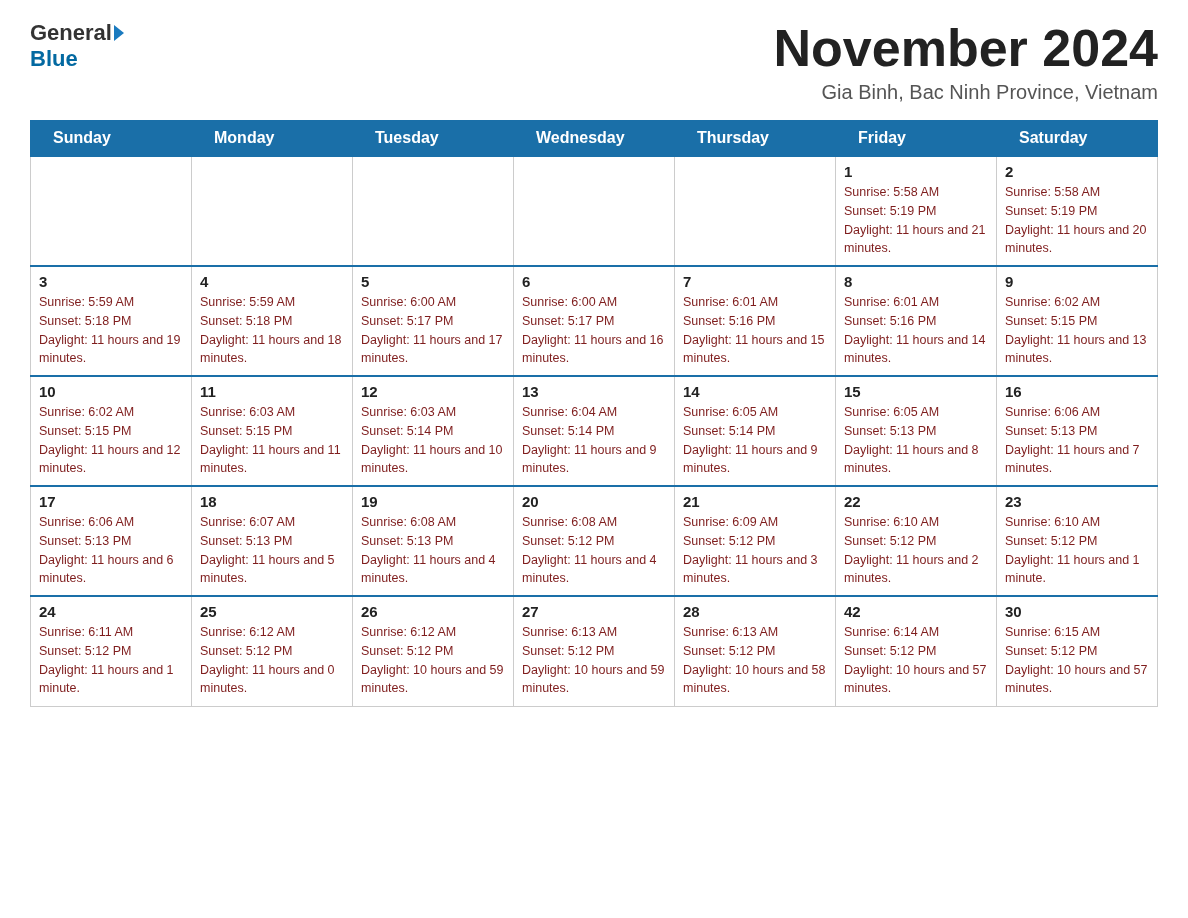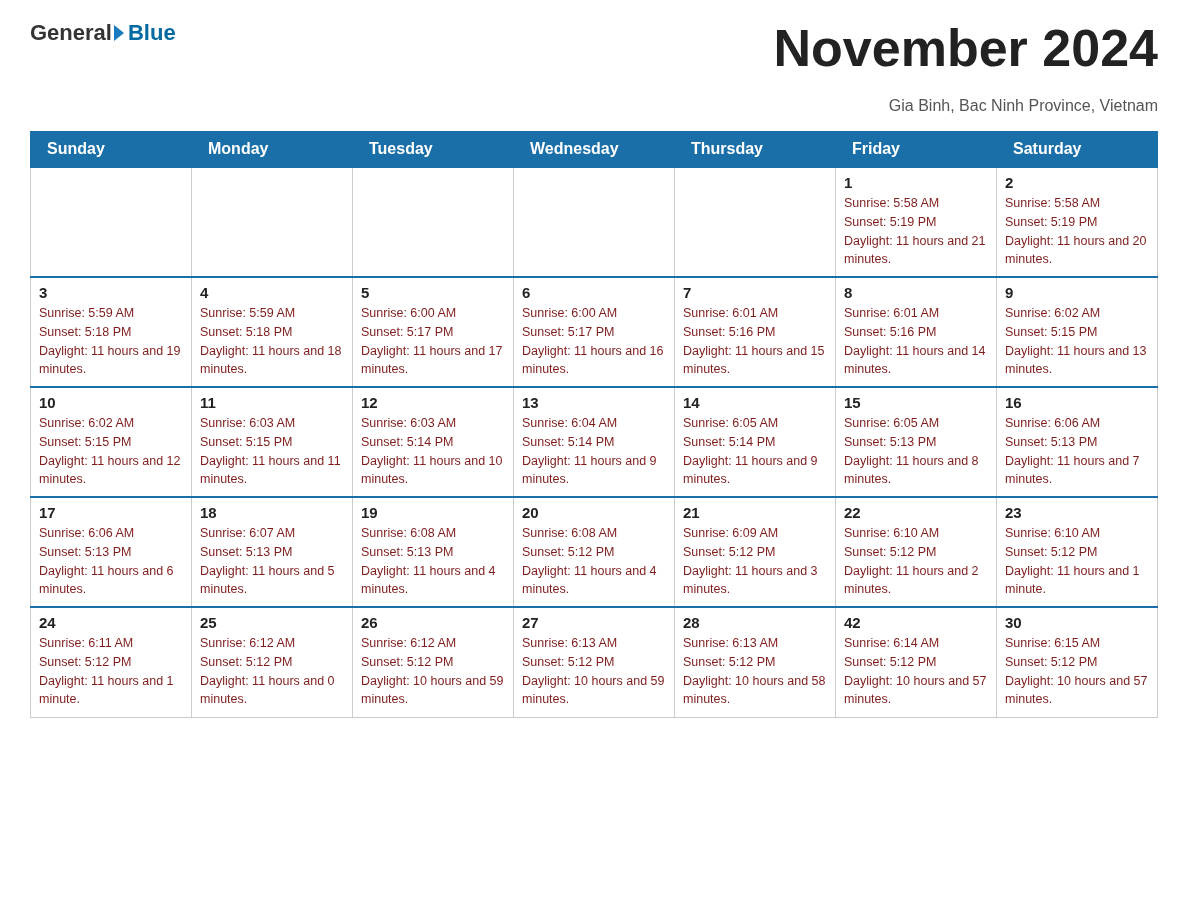--- a/index.html
+++ b/index.html
@@ -11,21 +11,21 @@
       min-height: 918px;
     }
     .header {
       display: flex;
       justify-content: space-between;
       align-items: flex-start;
       margin-bottom: 16px;
     }
     .logo {
       display: flex;
-      flex-direction: row;
+      flex-direction: column;
       align-items: flex-start;
     }
     .logo-general {
       font-size: 22px;
       font-weight: bold;
       color: #333;
       display: flex;
       align-items: center;
     }
     .logo-blue {
@@ -47,35 +47,35 @@
       text-align: right;
     }
     .month-title {
       font-size: 52px;
       font-weight: bold;
       color: #222;
       line-height: 1.1;
       text-align: right;
     }
     .location {
-      font-size: 16px;
+      font-size: 20px;
       color: #555;
-      margin-top: 20px;
+      margin-top: 4px;
     }
     .calendar {
       width: 100%;
       border-collapse: collapse;
       border: 1px solid #999;
     }
     .calendar th {
       background-color: #1a6fa8;
       color: #fff;
       font-size: 16px;
       font-weight: bold;
-      padding: 8px 16px;
+      padding: 8px 22px;
       text-align: left;
       border: 1px solid #1a6fa8;
     }
     .calendar td {
       width: 14.28%;
       vertical-align: top;
       padding: 6px 8px;
       border: 1px solid #ccc;
       height: 110px;
       font-size: 13px;

